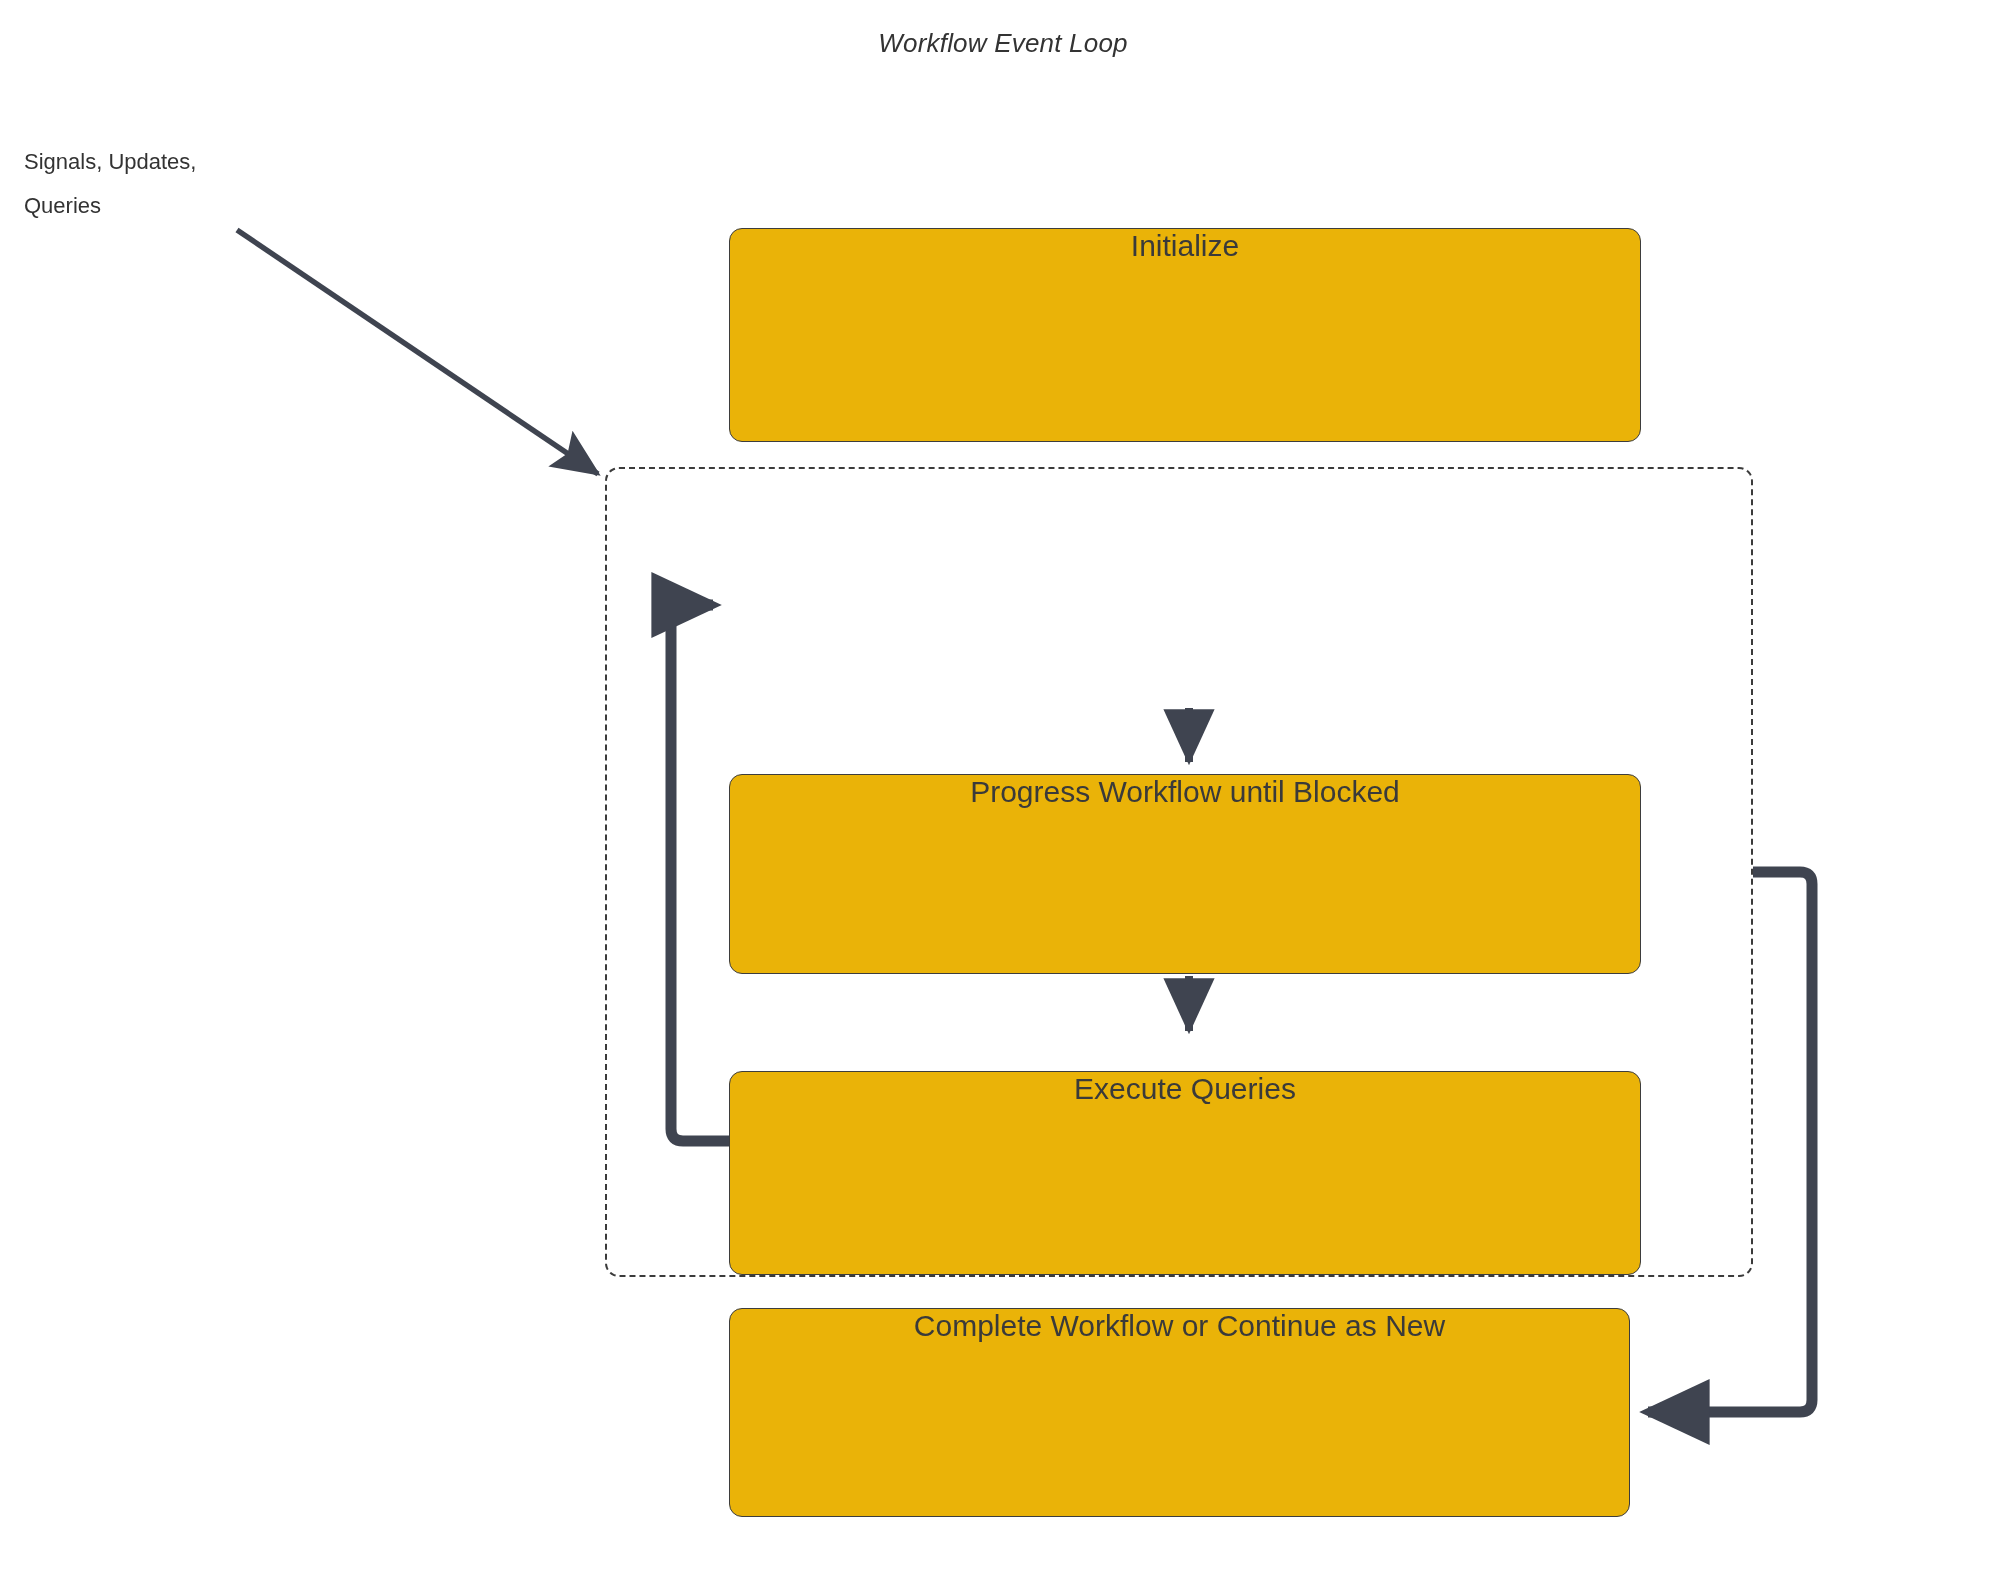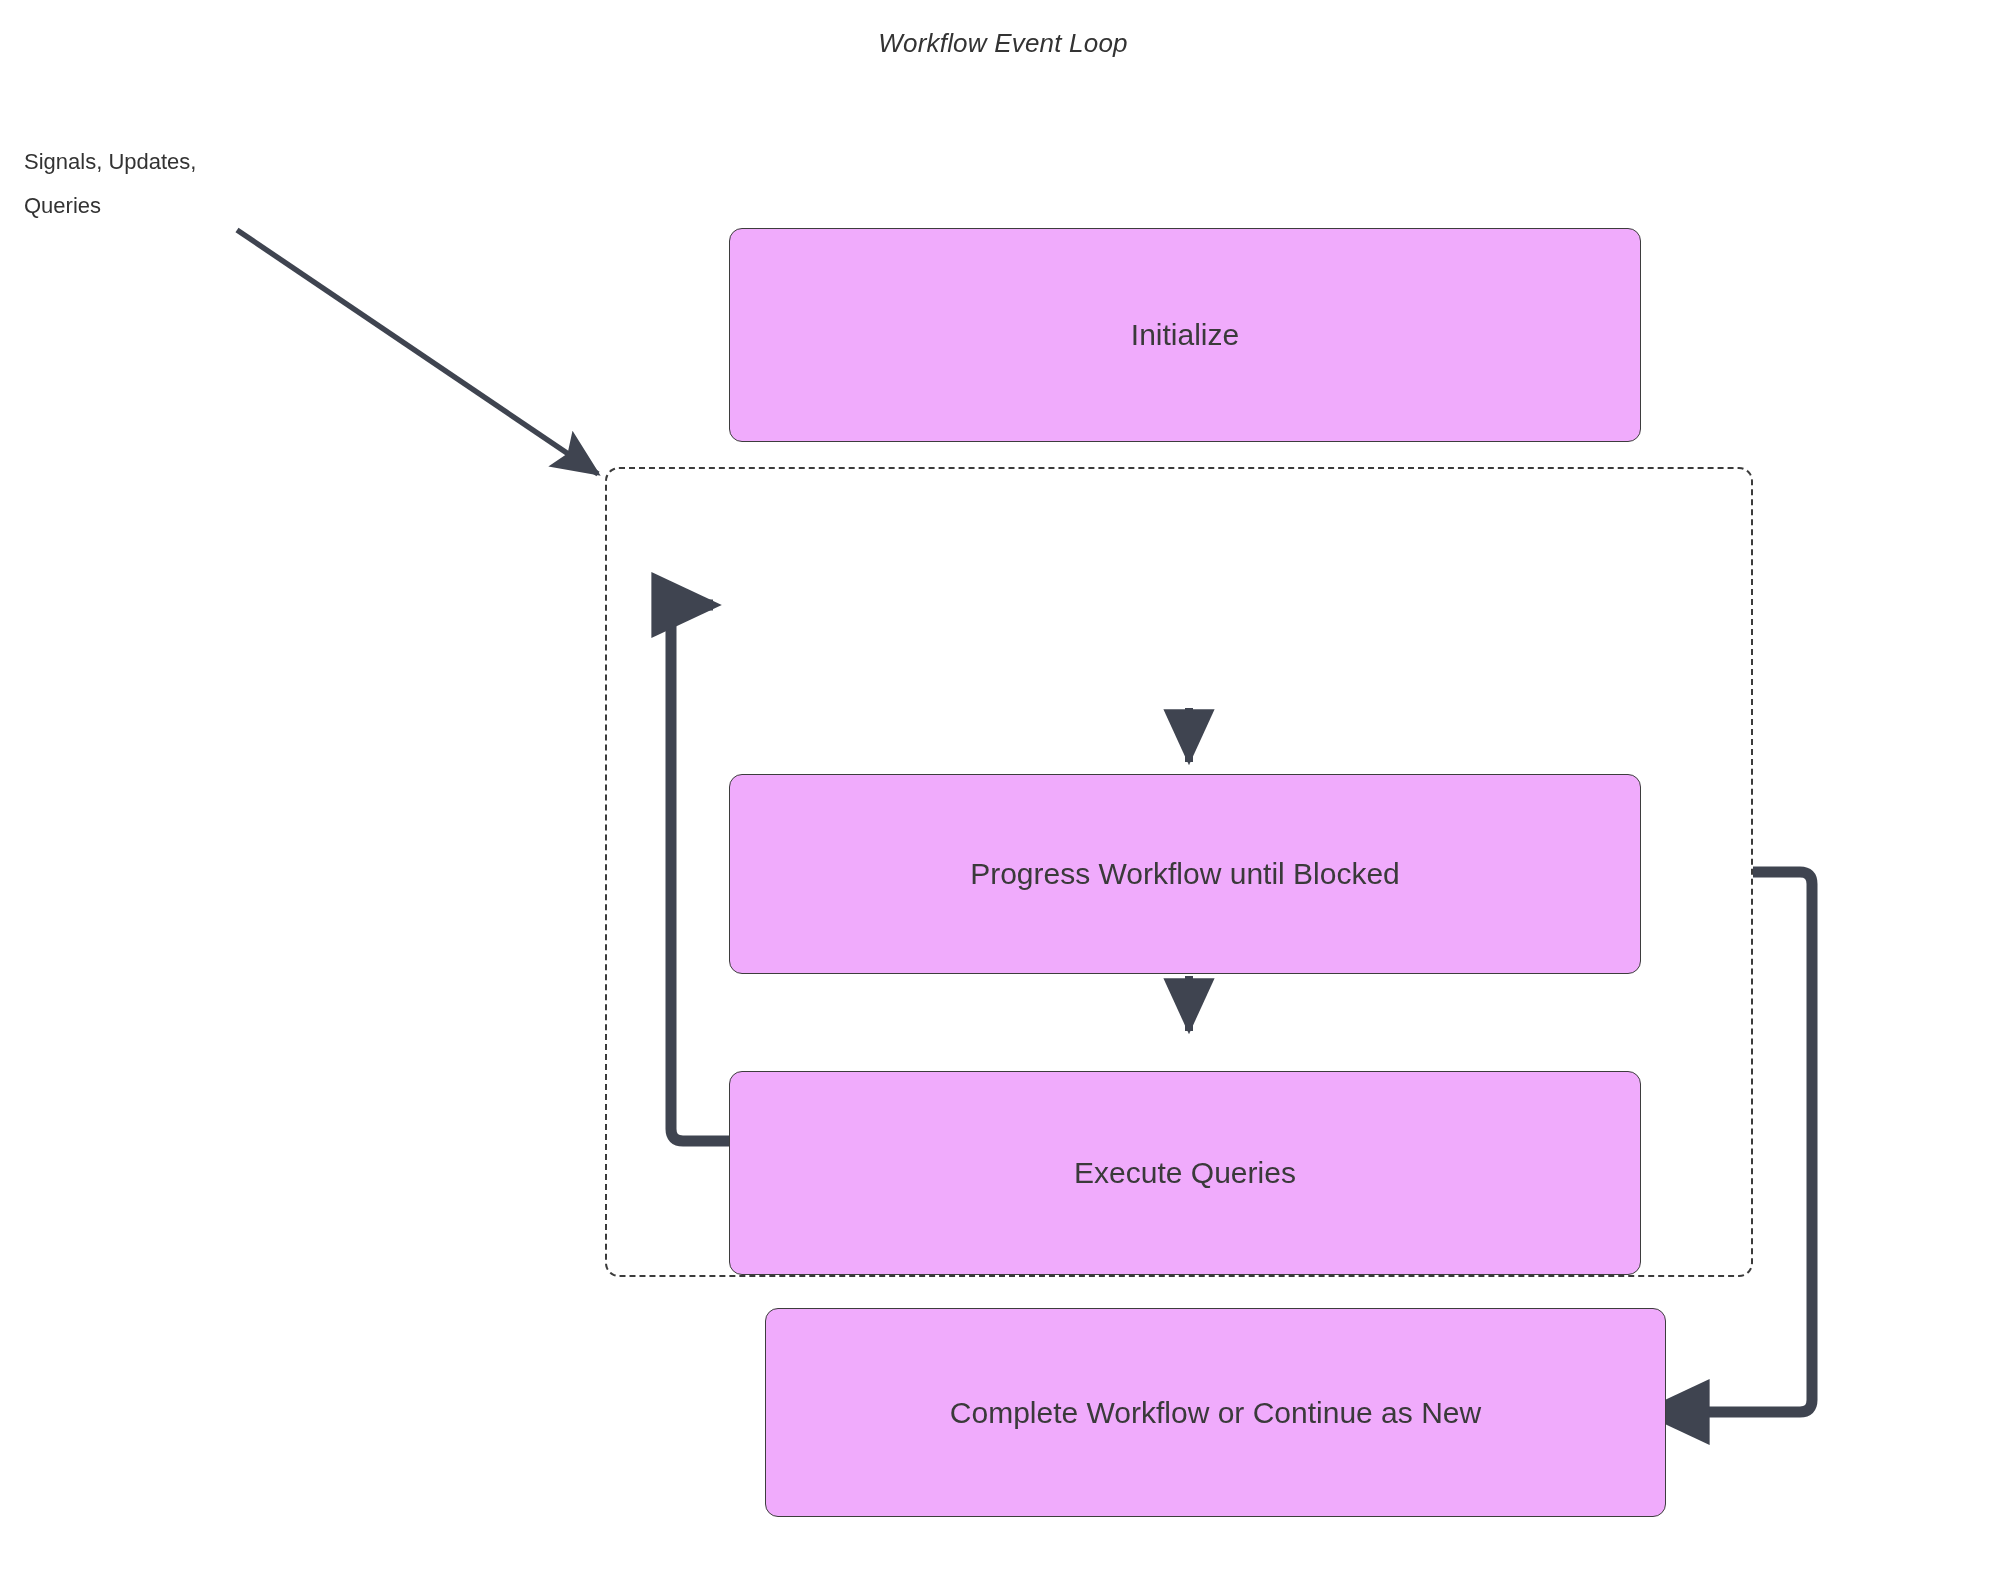--- a/index.html
+++ b/index.html
@@ -47,45 +47,45 @@
     width: 290px;
     font-size: 22px;
     line-height: 44px;
     color: #333333;
     white-space: pre-line;
   }
 
   .node {
     position: absolute;
     box-sizing: border-box;
-    background: #f0abfc;
+    background: #eab308;
     border: 1.6px solid #3d3d3d;
     border-radius: 13px;
     display: flex;
-    align-items: center;
+    align-items: flex-start;
     justify-content: center;
     font-size: 30px;
     color: #3a3a3a;
     text-align: center;
   }
 
   .cluster {
     position: absolute;
     box-sizing: border-box;
     background: transparent;
     border: 2px dashed #3b3b3b;
     border-radius: 14px;
   }
 
   #node-initialize   { left: 729px;  top: 228px;  width: 912px; height: 214px; }
   #cluster-loop      { left: 605px;  top: 467px;  width: 1148px; height: 810px; }
   #node-progress-signals { left: 729px; top: 506px; width: 912px; height: 200px; }
   #node-progress-workflow{ left: 729px; top: 774px; width: 912px; height: 200px; }
   #node-execute-queries  { left: 729px; top: 1043px; width: 912px; height: 204px; margin-top: 28px; }
-  #node-complete     { left: 729px;  top: 1308px; width: 901px; height: 209px; margin-left: 36px; }
+  #node-complete     { left: 729px;  top: 1308px; width: 901px; height: 209px; }
 </style>
 </head>
 <body>
 
 <div id="canvas">
 
   <div class="diagram-title">Workflow Event Loop</div>
 
   <div class="ext-label">Signals, Updates,
 Queries</div>

